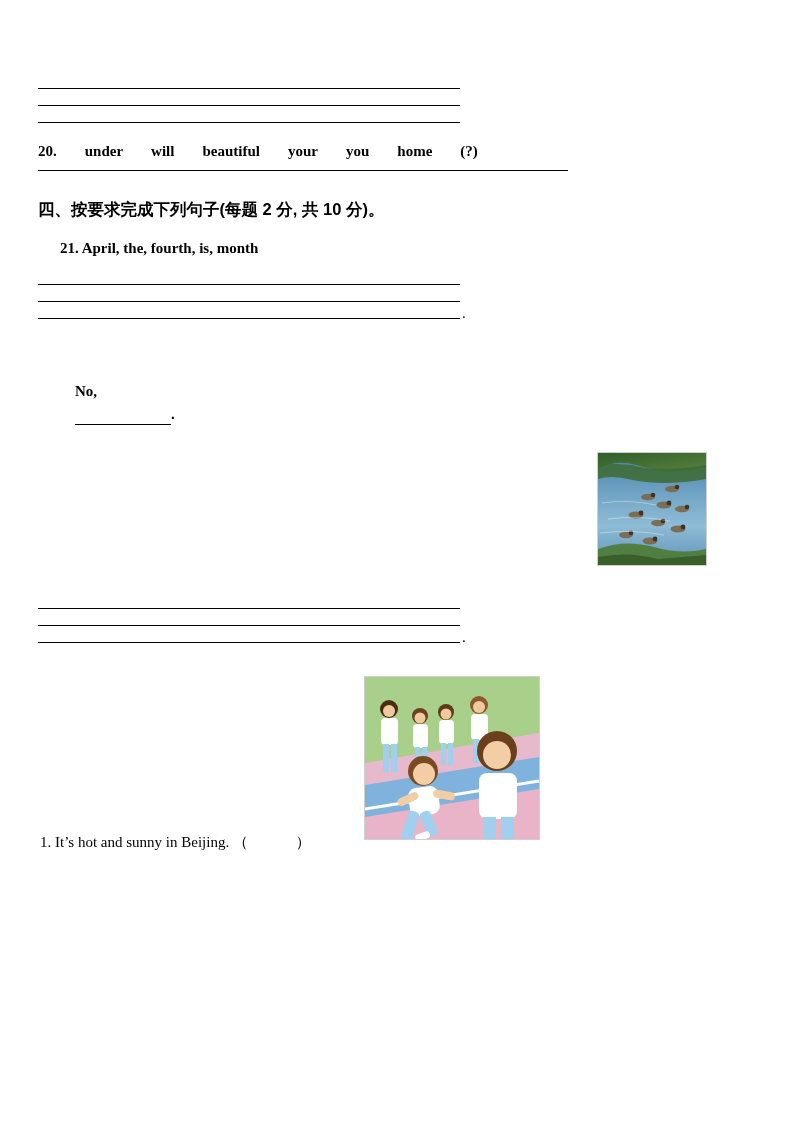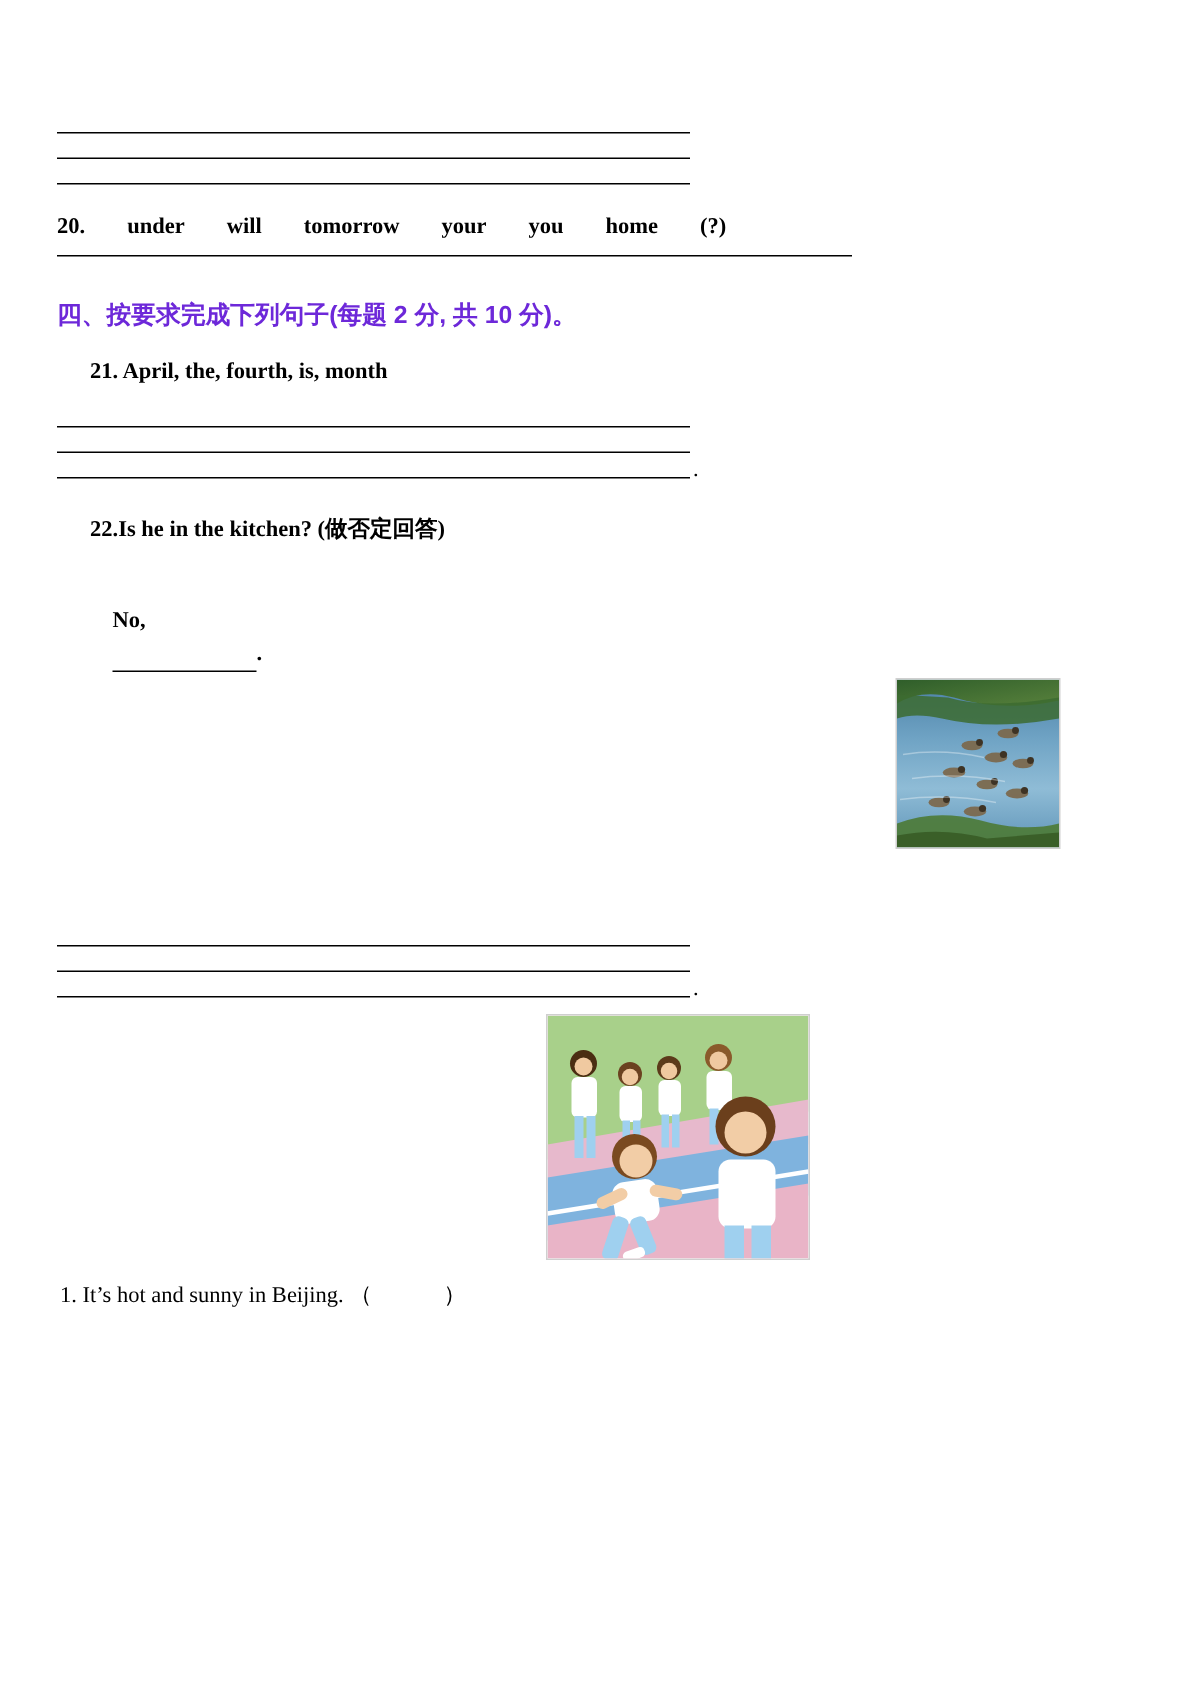--- a/index.html
+++ b/index.html
@@ -41,21 +41,21 @@
     white-space: pre-wrap;
     font-weight: bold;
   }
   .q-num {
     font-size: 15px;
   }
   .section-head {
     font-family: "Liberation Sans", sans-serif;
     font-weight: bold;
     font-size: 16.5px;
-    color: #6d28d9;
+    color: #000000;
     margin: 0;
   }
   .spacer-8 { height: 8px; }
   .spacer-12 { height: 12px; }
   .spacer-16 { height: 16px; }
   .spacer-20 { height: 20px; }
   .spacer-28 { height: 28px; }
 
   .word-row {
     font-size: 15px;
@@ -118,42 +118,41 @@
   <div style="height:72px"></div>
   <div class="rule-group">
     <div class="rule short"></div>
     <div class="rule short"></div>
     <div class="rule short"></div>
   </div>
 
   <div class="spacer-20"></div>
 
   <div class="word-row">
-    <span class="q-num">20.</span><span>under</span><span>will</span><span>tomorrow</span><span>your</span><span>you</span><span>home</span><span>(?)</span>
+    <span class="q-num">20.</span><span>under</span><span>will</span><span>beautiful</span><span>your</span><span>you</span><span>home</span><span>(?)</span>
   </div>
   <hr class="hr-full">
 
   <div class="spacer-28"></div>
 
   <div class="section-head">四、按要求完成下列句子(每题 2 分, 共 10 分)。</div>
 
   <div class="spacer-16"></div>
 
   <div class="q-line" style="padding-left:22px">21. April, the, fourth, is, month</div>
   <div class="spacer-8"></div>
   <div class="rule-group">
     <div class="rule short"></div>
     <div class="rule short"></div>
     <div class="rule short"></div>
   </div>
   <div style="font-size:15px;margin-left:424px;margin-top:-14px">.</div>
 
   <div class="spacer-20"></div>
 
-  <div class="q-line" style="padding-left:22px">22.Is he in the kitchen? (做否定回答)</div>
   <div class="spacer-16"></div>
   <div class="q-line" style="padding-left:22px">
     <span>No,</span>
     <span class="underline-blank"></span><span>.</span>
   </div>
 
   <div style="height:116px"></div>
 
 
   <div class="spacer-20"></div>

